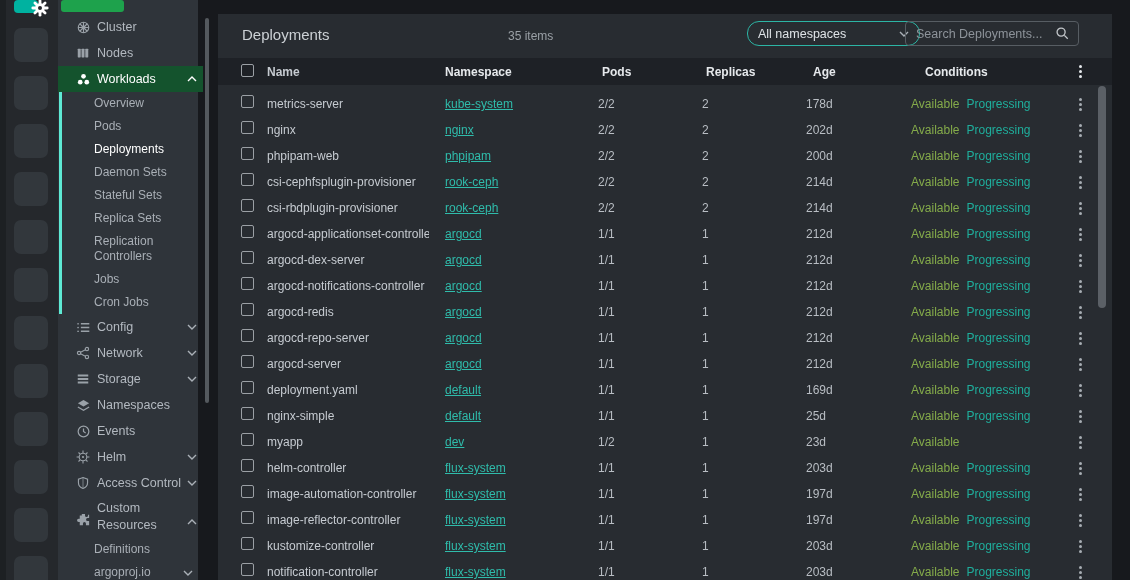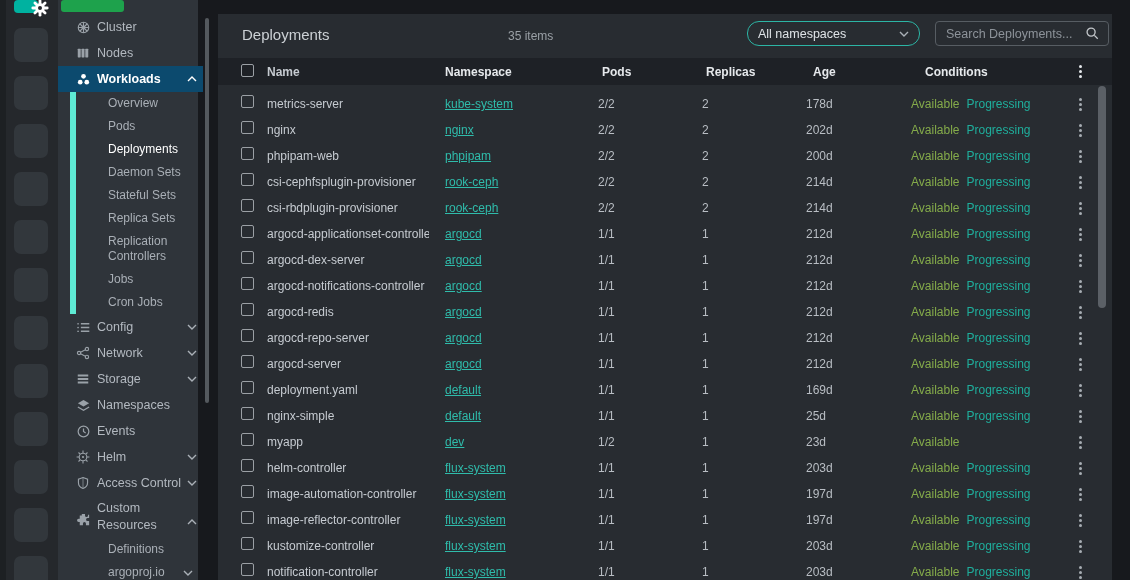--- a/index.html
+++ b/index.html
@@ -16,38 +16,38 @@
   .greenbtn{position:absolute;left:3px;top:0;width:63px;height:12px;background:#1ea24c;border-radius:3px}
   .nav{position:absolute;top:14px;left:0;width:145px}
   .nav-item{display:flex;align-items:center;min-height:26px;padding:4px 6px 4px 17px;color:#b3b9c0;font-size:12.5px;line-height:17px}
   .nav-item .ico{width:16px;min-width:16px;height:16px;margin-right:6px;color:#9aa1a8;display:flex;align-items:center;justify-content:center}
   .nav-item .lbl{flex:1;white-space:nowrap}
   .nav-item .lbl.wrap{white-space:normal}
   .nav-item:has(.lbl.wrap){align-items:center}
   .nav-item:has(.lbl.wrap) .ico{margin-top:5px}
   .nav-item:has(.lbl.wrap) .chev{margin-top:9px}
   .nav-item .chev{margin-left:auto;color:#aab0b7;padding-left:2px}
-  .nav-item.active{background:#0c4a6e;color:#fff;font-weight:bold}
+  .nav-item.active{background:#14532d;color:#fff;font-weight:normal}
   .nav-item.active .ico,.nav-item.active .chev{color:#fff}
-  .sub{margin-left:12px;border-left:6px solid #5eead4}
+  .sub{margin-left:1px;border-left:3px solid #5eead4}
   .sub.noline{border-left-color:transparent}
   .sub-item{display:flex;align-items:center;min-height:23px;padding:4px 10px 4px 32px;color:#a9afb6;font-size:12px;line-height:15px}
   .sub-item .slbl{white-space:nowrap}
   .sub-item .slbl.wrap{white-space:normal}
   .sub-item.active{color:#fff}
   .sub-item .chev{margin-left:auto;color:#aab0b7}
   .sb-scroll{position:absolute;left:147px;top:18px;width:4px;height:385px;background:#54595e;border-radius:2px}
   
   .card{position:absolute;left:218px;top:14px;width:894px;height:566px;background:#282c31}
   .card-header{position:relative;height:44px}
   .title{position:absolute;left:24px;top:12px;font-size:15px;color:#ccd1d5}
   .count{position:absolute;left:290px;top:15px;font-size:12px;color:#9aa0a6}
   .ns-select{position:absolute;left:529px;top:7px;width:173px;height:25px;border:1px solid #2cb5a5;border-radius:12px;display:flex;align-items:center;padding:0 10px;color:#dfe3e7;font-size:12.5px}
   .ns-select .chev{margin-left:auto;color:#aab0b7}
-  .search{position:absolute;left:717px;top:7px;width:174px;height:25px;border:1px solid #575d63;border-radius:4px;display:flex;align-items:center;padding:0 8px 0 10px;color:#8d939a;font-size:12.5px}
+  .search{position:absolute;left:687px;top:7px;width:174px;height:25px;border:1px solid #575d63;border-radius:4px;display:flex;align-items:center;padding:0 8px 0 10px;color:#8d939a;font-size:12.5px}
   .search .mag{margin-left:auto;color:#c3c7cb}
   
   .thead{height:27px;background:#1e2126;display:flex;align-items:center;font-weight:bold;color:#e6e9ec;font-size:12px}
   .row{height:26px;display:flex;align-items:flex-end;font-size:12px;color:#b9bec4}
   .col-check{width:26px;margin-left:23px}
   .col-name{width:162px;margin-right:16px;white-space:nowrap;overflow:hidden;color:#c6cbd1}
   .col-ns{width:153px}
   .col-pods{width:104px}
   .col-rep{width:104px}
   .col-age{width:105px}

